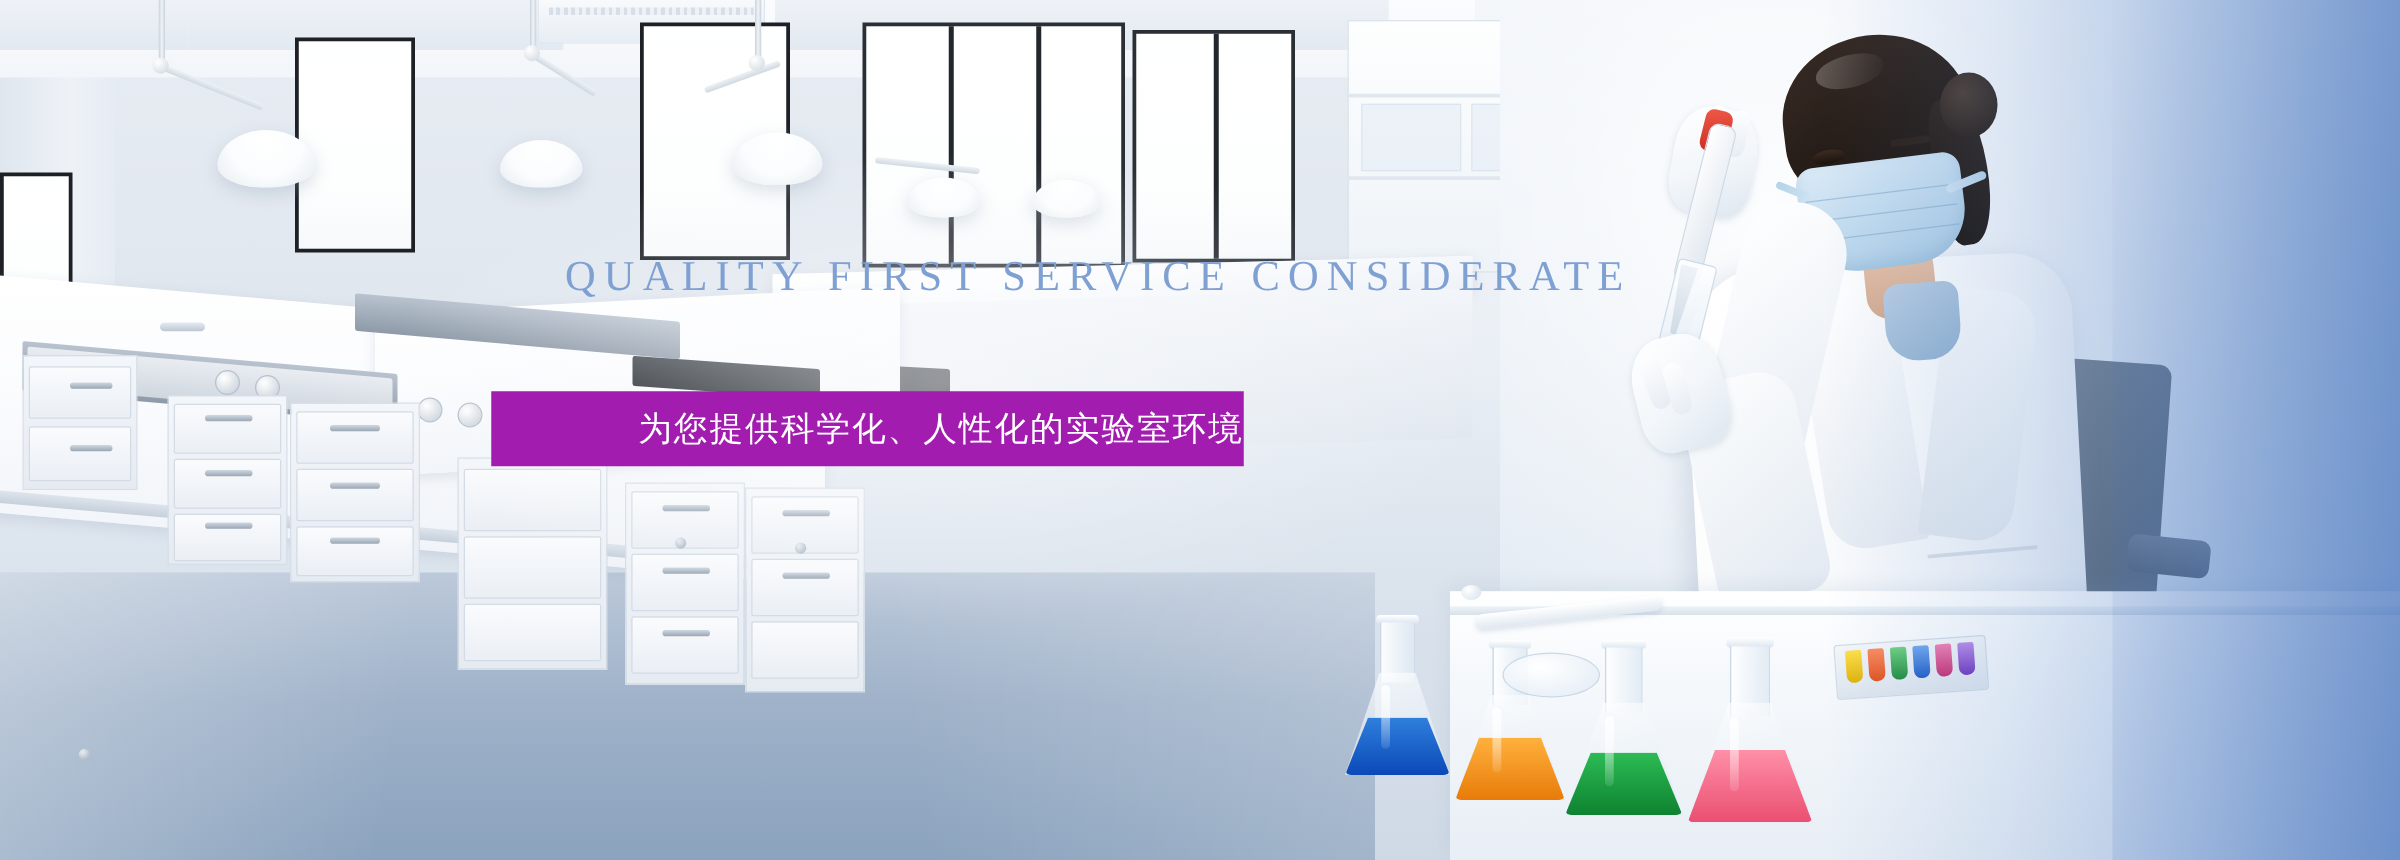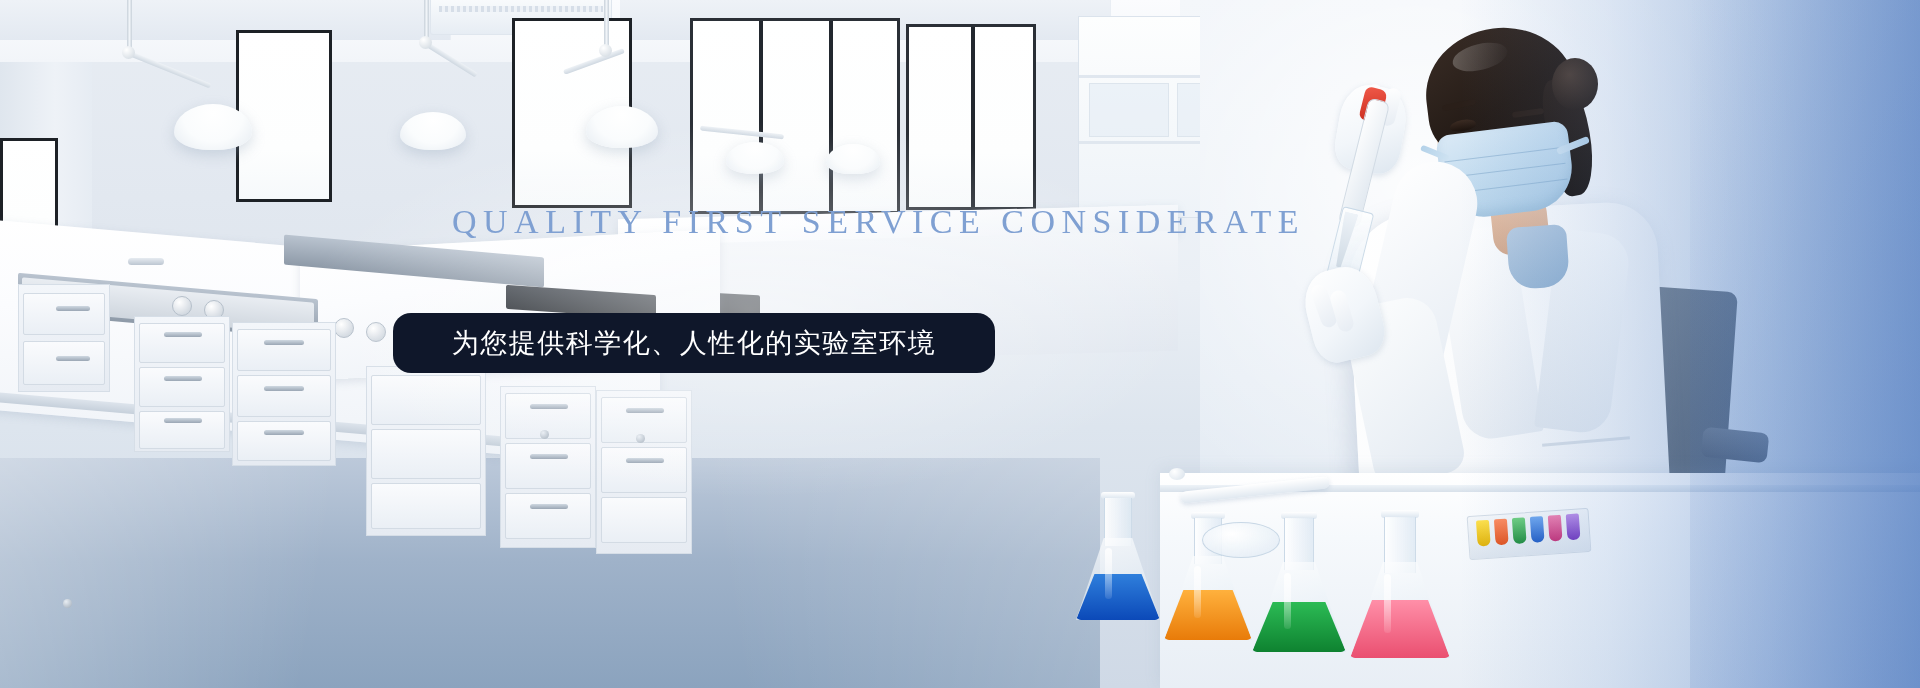--- a/index.html
+++ b/index.html
@@ -464,22 +464,22 @@
     color:#1b55c0;
     letter-spacing:2px;
     white-space:nowrap;
     line-height:1.05;
   }
 
   .green-bar{
     position:absolute;
     left:393px;top:313px;
     width:602px;height:60px;
-    background:#0f172a;
-    display:flex;align-items:center;justify-content:center;border-radius:18px;
+    background:#a21caf;
+    display:flex;align-items:center;justify-content:flex-end;
   }
   .green-text{
     font-family:"DejaVu Sans","Liberation Sans",sans-serif;
     font-size:27px;
     color:#ffffff;
     letter-spacing:1.5px;
     white-space:nowrap;
   }
 </style>
 </head>

